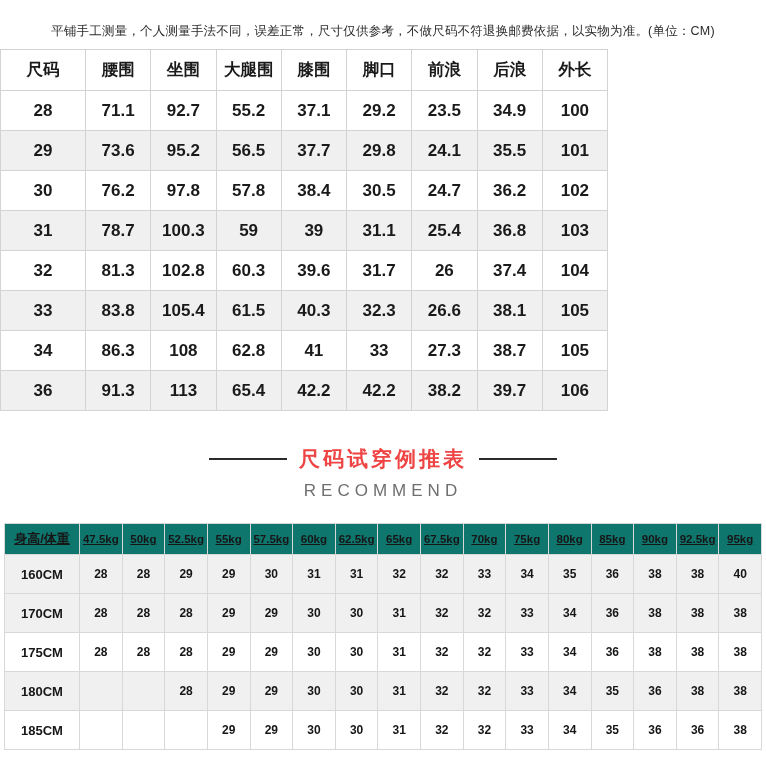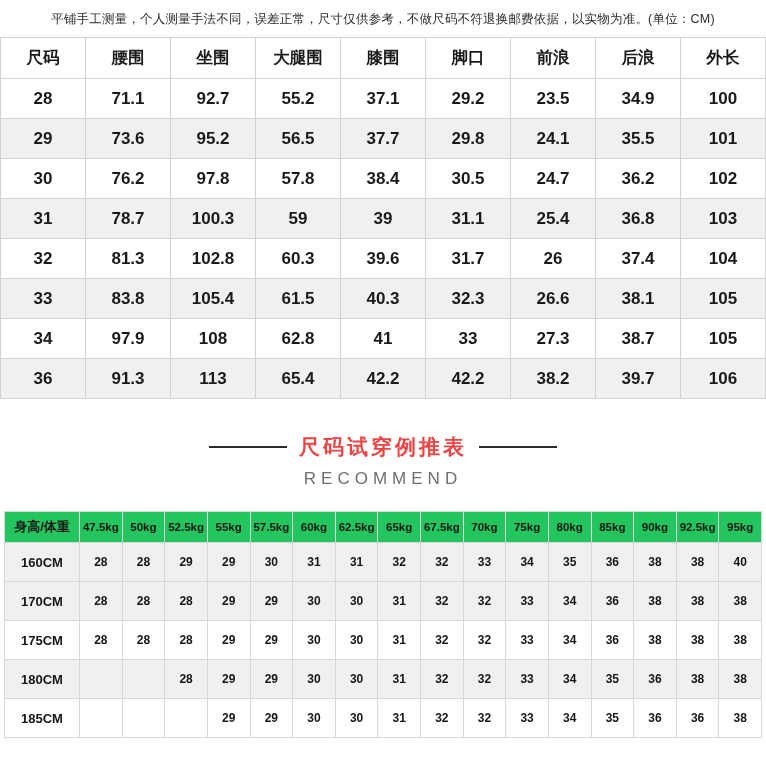--- a/index.html
+++ b/index.html
@@ -19,28 +19,28 @@
     height: 766px;
     position: relative;
     box-sizing: border-box;
   }
 
   
   .note {
     text-align: center;
     font-size: 12.5px;
     color: #2a2a2a;
-    padding: 11px 6px 9px 6px;
+    padding: 23px 6px 9px 6px;
     letter-spacing: 0.2px;
     white-space: nowrap;
   }
 
   
   .size-table {
-    width: 766px;
+    width: 608px;
     border-collapse: collapse;
     table-layout: fixed;
   }
   .size-table th, .size-table td {
     border: 1px solid #d3d3d3;
     text-align: center;
     font-size: 17px;
     font-weight: bold;
     color: #1a1a1a;
     height: 39px;
@@ -104,23 +104,24 @@
     border: 1px solid #d8d8d8;
     text-align: center;
     font-size: 12px;
     color: #161616;
     height: 38px;
     padding: 0;
     font-weight: bold;
   }
   .rec-table th {
     font-size: 11.5px;
-    background: #22c55e;
+    background: #0f766e;
     height: 30px;
     font-weight: bold;
+    text-decoration: underline;
   }
   .rec-table th:first-child, .rec-table td:first-child {
     width: 74px;
     font-size: 13px;
   }
   .rec-table tr.even td {
     background: #f0f0f0;
     margin-left: 29px;
   }
   .rec-table tr.odd td {
@@ -213,21 +214,21 @@
           <td>105.4</td>
           <td>61.5</td>
           <td>40.3</td>
           <td>32.3</td>
           <td>26.6</td>
           <td>38.1</td>
           <td>105</td>
         </tr>
         <tr class="odd">
           <td>34</td>
-          <td>97.9</td>
+          <td>86.3</td>
           <td>108</td>
           <td>62.8</td>
           <td>41</td>
           <td>33</td>
           <td>27.3</td>
           <td>38.7</td>
           <td>105</td>
         </tr>
         <tr class="even">
           <td>36</td>

